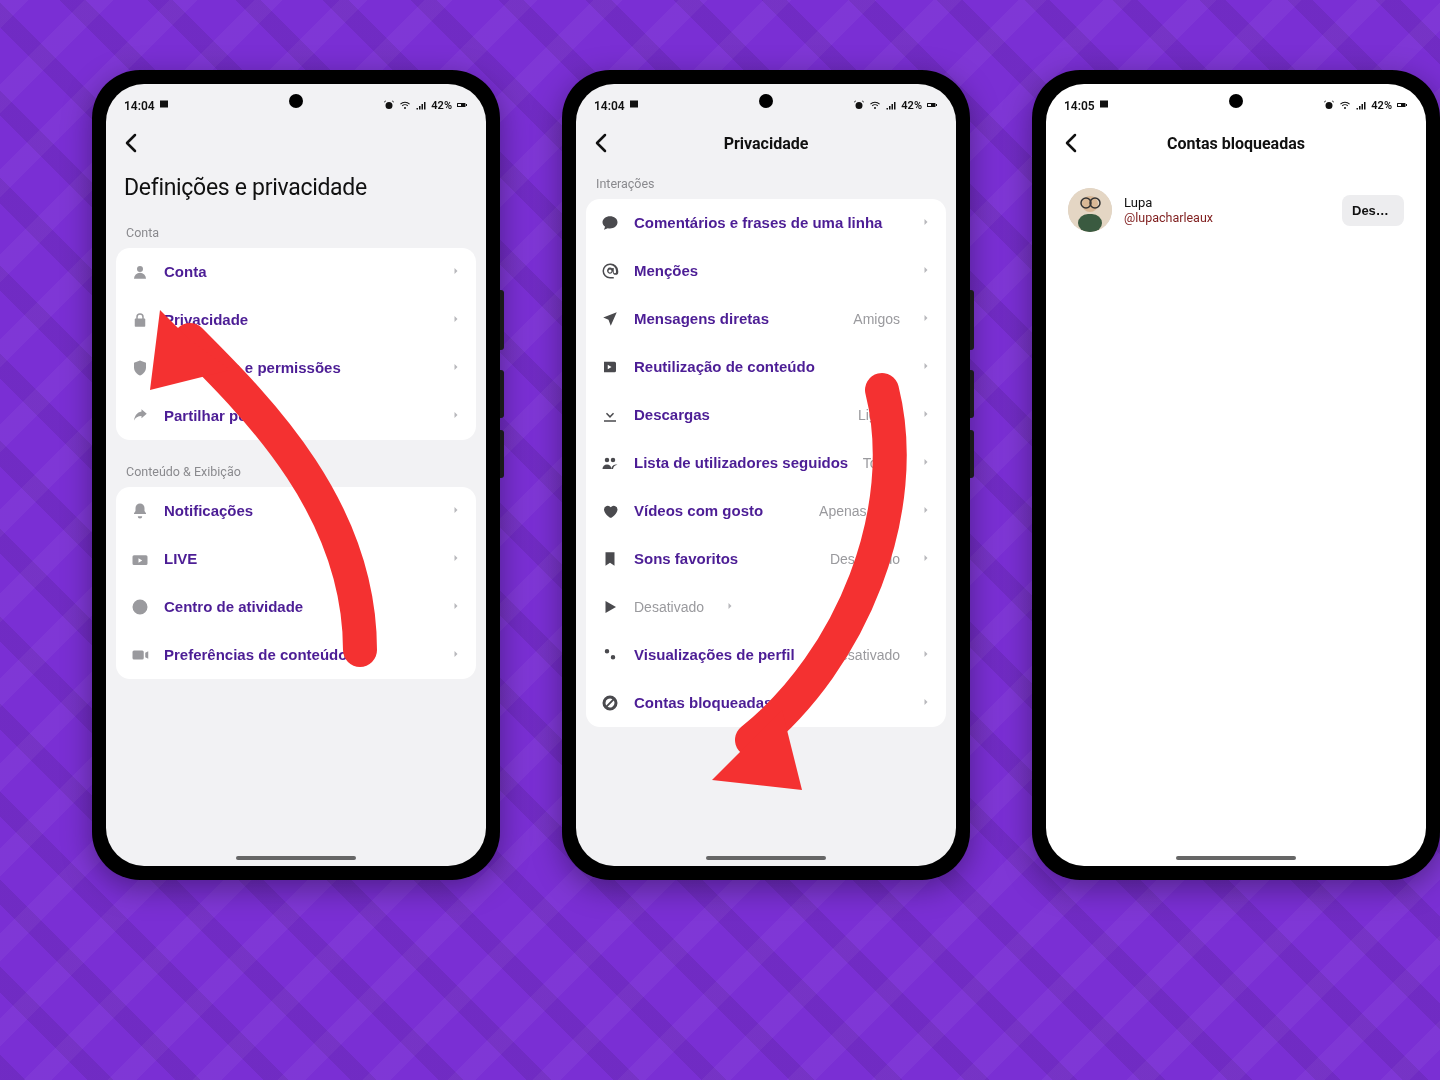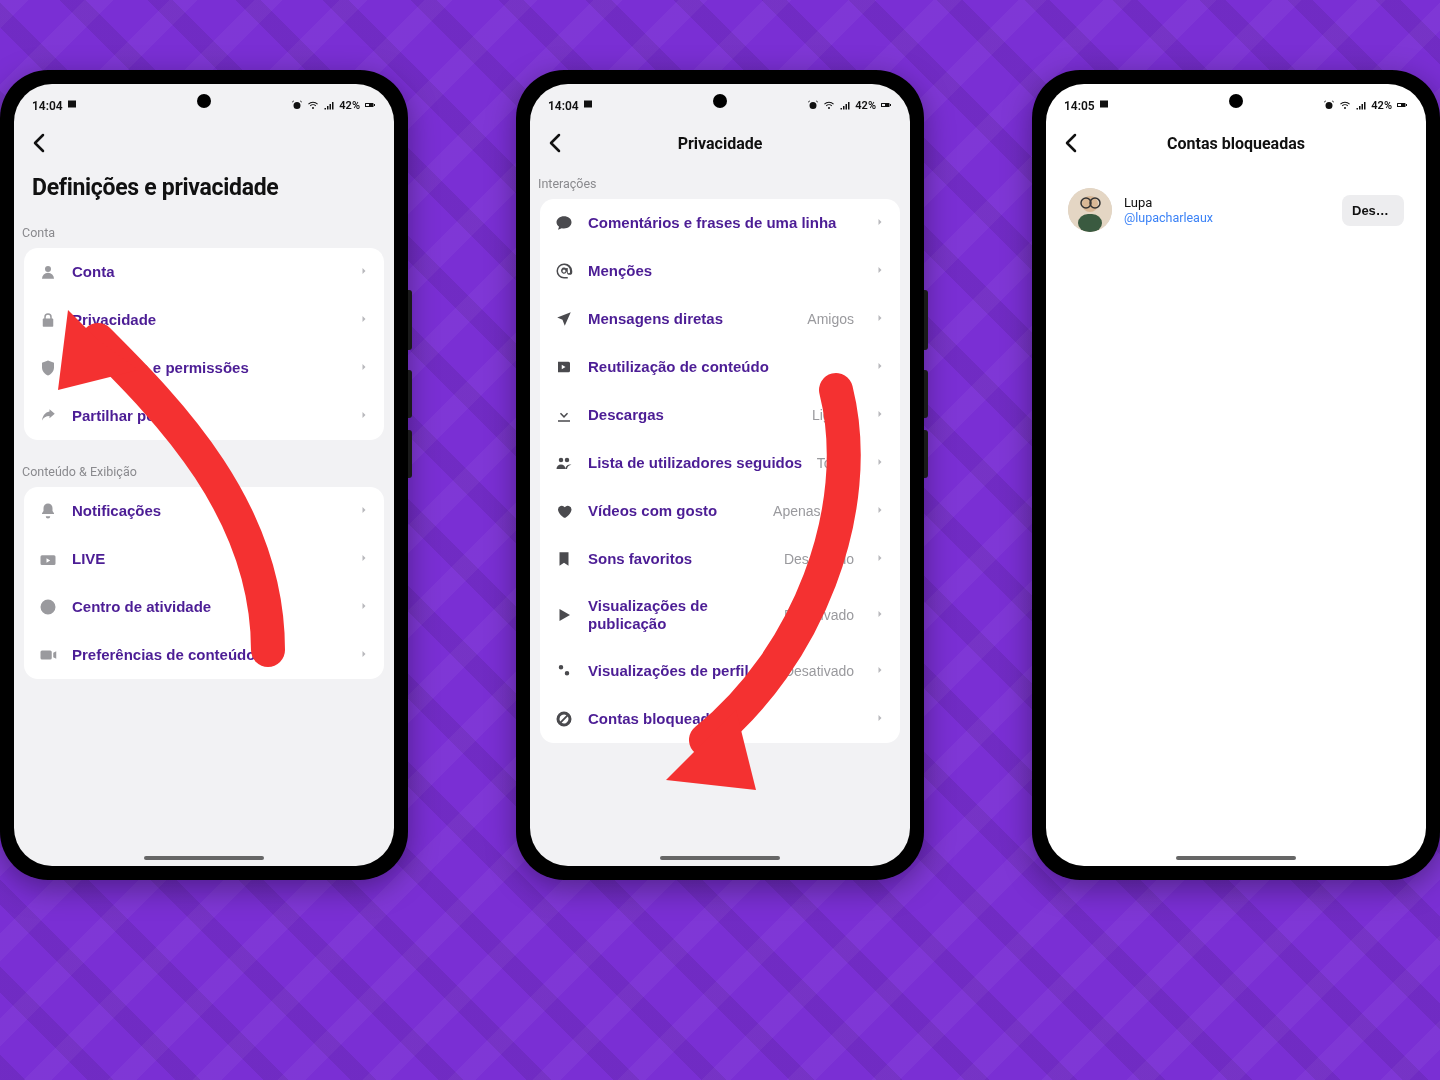--- a/index.html
+++ b/index.html
@@ -5,21 +5,21 @@
   html,body{margin:0;padding:0;width:1440px;height:1080px;font-family:-apple-system,BlinkMacSystemFont,"Segoe UI",Roboto,Helvetica,Arial,sans-serif;color:#111;}
   
   .bg{
     width:1440px;height:1080px;
     background-color:#7a2fd4;
     background-image:
       repeating-linear-gradient(135deg,rgba(255,255,255,0.04) 0 20px,rgba(255,255,255,0) 20px 60px),
       repeating-linear-gradient(45deg,rgba(0,0,0,0.08) 0 18px,rgba(0,0,0,0) 18px 62px);
     position:relative;
   }
-  .row{position:absolute;top:70px;left:0;right:0;display:flex;justify-content:space-between;gap:21px;}
+  .row{position:absolute;top:70px;left:0;right:0;display:flex;justify-content:flex-end;gap:62px;}
   .phone{
     width:380px;height:782px;
     background:#000;
     border-radius:48px;
     padding:14px;
     box-shadow:0 8px 30px rgba(0,0,0,.35);
     position:relative;
   }
   .side-btn{position:absolute;right:-4px;width:4px;height:48px;background:#1a1a1a;border-radius:0 3px 3px 0;}
   .sb1{top:220px;height:60px;}
@@ -39,42 +39,42 @@
   .home-ind{position:absolute;bottom:6px;left:50%;transform:translateX(-50%);width:120px;height:4px;border-radius:2px;background:#666;z-index:20;}
   .status{
     height:30px;display:flex;align-items:center;justify-content:space-between;
     padding:6px 18px 0 18px;font-size:12px;font-weight:600;color:#111;
   }
   .status .right{display:flex;gap:4px;align-items:center;font-size:11px;}
   .icon-sm{width:12px;height:12px;fill:#111;}
   .hdr{display:flex;align-items:center;height:46px;padding:0 14px;position:relative;}
   .hdr .title-c{position:absolute;left:0;right:0;text-align:center;font-size:16px;font-weight:700;pointer-events:none;}
   .back{width:24px;height:24px;}
-  .big-title{font-size:23px;font-weight:700;padding:8px 18px 14px 18px;letter-spacing:-.3px;}
-  .section-lbl{font-size:12.5px;color:#8a8a8e;padding:10px 20px 8px 8px;}
+  .big-title{font-size:23px;font-weight:400;padding:8px 18px 14px 18px;letter-spacing:-.3px;}
+  .section-lbl{font-size:12.5px;color:#8a8a8e;padding:10px 20px 8px 20px;}
   .card{background:#fff;margin:0 10px 14px 10px;border-radius:14px;overflow:hidden;}
   .li{
     display:flex;align-items:center;gap:14px;
     padding:14px 14px;min-height:20px;
     border:none;width:100%;background:transparent;text-align:left;cursor:pointer;
   }
   .li .ico{width:20px;height:20px;flex:0 0 20px;display:flex;align-items:center;justify-content:center;}
   .li .ico svg{width:18px;height:18px;fill:#9a9a9e;}
   .li .ico.dark svg{fill:#4a4a4e;}
   .li .lbl{flex:1;font-size:15px;font-weight:600;color:#4c1d95;line-height:1.2;}
   .li .val{font-size:14px;color:#9a9a9e;margin-right:6px;}
   .li .chev svg{width:12px;height:12px;fill:#b8b8bc;}
   .li.multi .lbl{white-space:normal;}
   
   .blk{display:flex;align-items:center;gap:12px;padding:12px 12px;}
   .avatar{width:44px;height:44px;border-radius:50%;background:#dcd0c2;display:flex;align-items:center;justify-content:center;overflow:hidden;}
   .avatar svg{width:44px;height:44px;}
   .blk .names{flex:1;}
   .blk .dn{font-size:13px;font-weight:400;}
-  .blk .un{font-size:12.5px;color:#3b82f6;}
+  .blk .un{font-size:12.5px;color:#7f1d1d;}
   .pill{background:#ededef;border-radius:8px;padding:8px 10px;font-size:13px;font-weight:700;color:#111;border:none;cursor:pointer;max-width:62px;overflow:hidden;white-space:nowrap;text-overflow:ellipsis;}
   
   .arrow{position:absolute;z-index:30;pointer-events:none;}
 </style>
 </head>
 <body>
 
 <svg width="0" height="0" style="position:absolute">
   <defs>
     <symbol id="i-chevron" viewBox="0 0 24 24">
@@ -451,21 +451,20 @@
             <span class="chev"><svg>
                   <use href="#i-chevron"></use>
                 </svg></span>
           </button>
           <button class="li multi">
             <span class="ico dark">
                 <svg>
                   <use href="#i-play"></use>
                 </svg>
               </span>
-            <span class="lbl">Visualizações de publicação</span>
             <span class="val">Desativado</span>
             <span class="chev"><svg>
                   <use href="#i-chevron"></use>
                 </svg></span>
           </button>
           <button class="li">
             <span class="ico dark">
                 <svg>
                   <use href="#i-steps"></use>
                 </svg>

